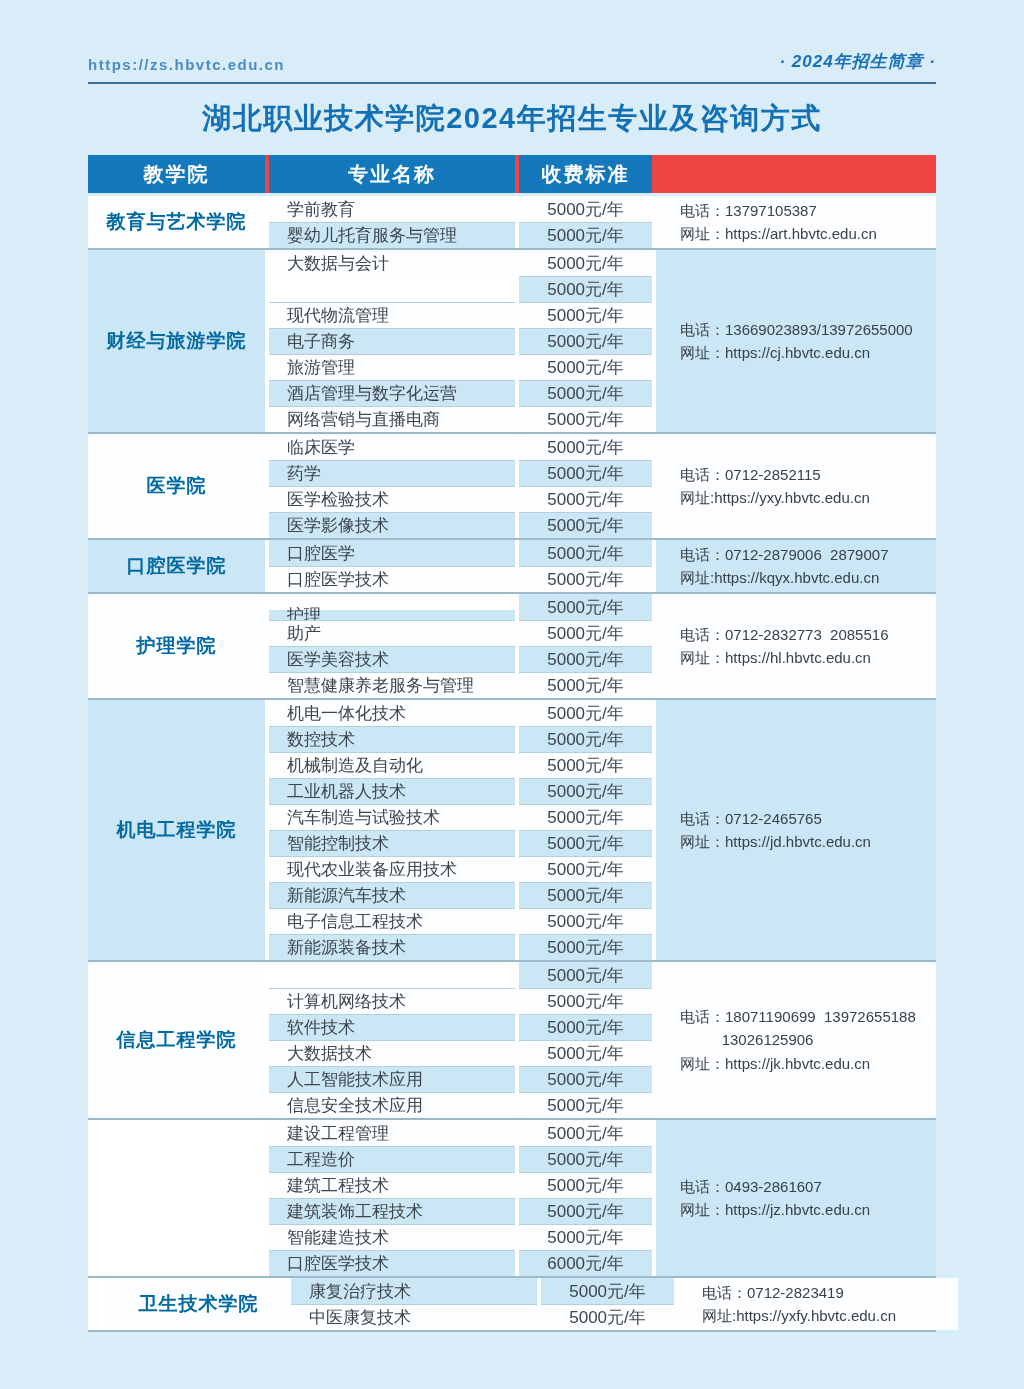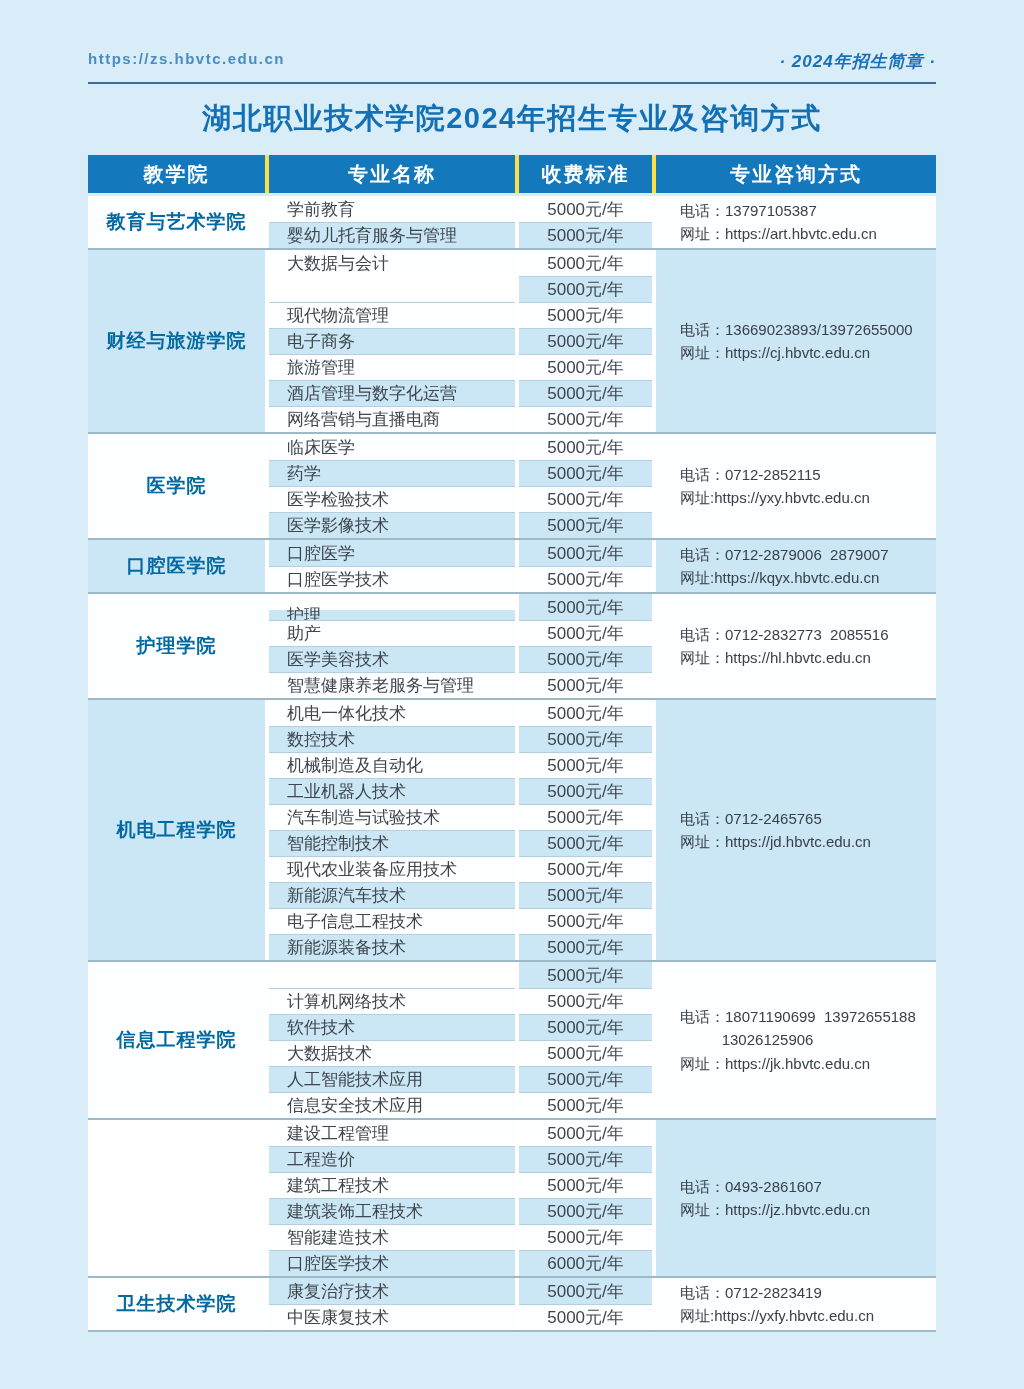--- a/index.html
+++ b/index.html
@@ -8,40 +8,40 @@
     font-family: "Liberation Sans", "DejaVu Sans", sans-serif;
     background:#d8edf8;
   }
   .page {
     position:relative;
     width:1024px; height:1389px;
     background:#d8edf8;
     overflow:hidden;
   }
   .topbar {
-    display:flex; justify-content:space-between; align-items:flex-start;
+    display:flex; justify-content:space-between; align-items:flex-end;
     padding:50px 88px 0 88px;
   }
   .url {
     color:#4a8cc2; font-size:15px; font-weight:bold; letter-spacing:1.5px;
   }
   .edition {
     color:#1a70b8; font-size:17px; font-weight:bold; font-style:italic; letter-spacing:1px;
   }
   .rule {
     height:2px; background:#3a6e96; margin:9px 88px 0 88px;
   }
   .title {
     text-align:center; color:#1470b5; font-size:29px; font-weight:800;
     letter-spacing:1.5px; margin-top:15px;
   }
   .table { width:848px; margin:16px auto 0 auto; }
   .thead {
     display:grid; grid-template-columns:177px 246px 133px 280px;
-    column-gap:4px; background:#fde047;
+    column-gap:4px; background:#ef4444;
   }
   .th {
     height:38px; background:#1478bd; color:#ffffff;
     font-size:20px; font-weight:bold; letter-spacing:2px;
     display:flex; align-items:center; justify-content:center;
   }
   .tbody {
     margin-top:3px;
     border-bottom:2px solid #9db9c8;
   }
@@ -88,21 +88,20 @@
 
   <div class="rule"></div>
 
   <h1 class="title">湖北职业技术学院2024年招生专业及咨询方式</h1>
 
   <div class="table">
     <div class="thead">
       <div class="th">教学院</div>
       <div class="th">专业名称</div>
       <div class="th">收费标准</div>
-      <div class="th">专业咨询方式</div>
     </div>
     <div class="tbody">
         <div class="group" style="grid-template-rows: repeat(2, 26px);">
           <div class="cell college" style="grid-row: 1 / span 2;">教育与艺术学院</div>
           <div class="cell major" style="grid-row: 1;">学前教育</div>
           <div class="cell fee" style="grid-row: 1;">5000元/年</div>
           <div class="cell major blue bt" style="grid-row: 2;">婴幼儿托育服务与管理</div>
           <div class="cell fee blue bt" style="grid-row: 2;">5000元/年</div>
           <div class="cell contact" style="grid-row: 1 / span 2;">电话：13797105387
 网址：https://art.hbvtc.edu.cn</div>
@@ -211,21 +210,21 @@
           <div class="cell fee bt" style="grid-row: 3;">5000元/年</div>
           <div class="cell major blue bt" style="grid-row: 4;">建筑装饰工程技术</div>
           <div class="cell fee blue bt" style="grid-row: 4;">5000元/年</div>
           <div class="cell major bt" style="grid-row: 5;">智能建造技术</div>
           <div class="cell fee bt" style="grid-row: 5;">5000元/年</div>
           <div class="cell major blue bt" style="grid-row: 6;">口腔医学技术</div>
           <div class="cell fee blue bt" style="grid-row: 6;">6000元/年</div>
           <div class="cell contact blue" style="grid-row: 1 / span 6;">电话：0493-2861607
 网址：https://jz.hbvtc.edu.cn</div>
         </div>
-        <div class="group" style="grid-template-rows: repeat(2, 26px);">
+        <div class="group" style="grid-template-rows: repeat(2, 26px); padding-left: 22px;">
           <div class="cell college" style="grid-row: 1 / span 2;">卫生技术学院</div>
           <div class="cell major blue" style="grid-row: 1;">康复治疗技术</div>
           <div class="cell fee blue" style="grid-row: 1;">5000元/年</div>
           <div class="cell major bt" style="grid-row: 2;">中医康复技术</div>
           <div class="cell fee bt" style="grid-row: 2;">5000元/年</div>
           <div class="cell contact" style="grid-row: 1 / span 2;">电话：0712-2823419
 网址:https://yxfy.hbvtc.edu.cn</div>
         </div>
       </div>
   </div>

